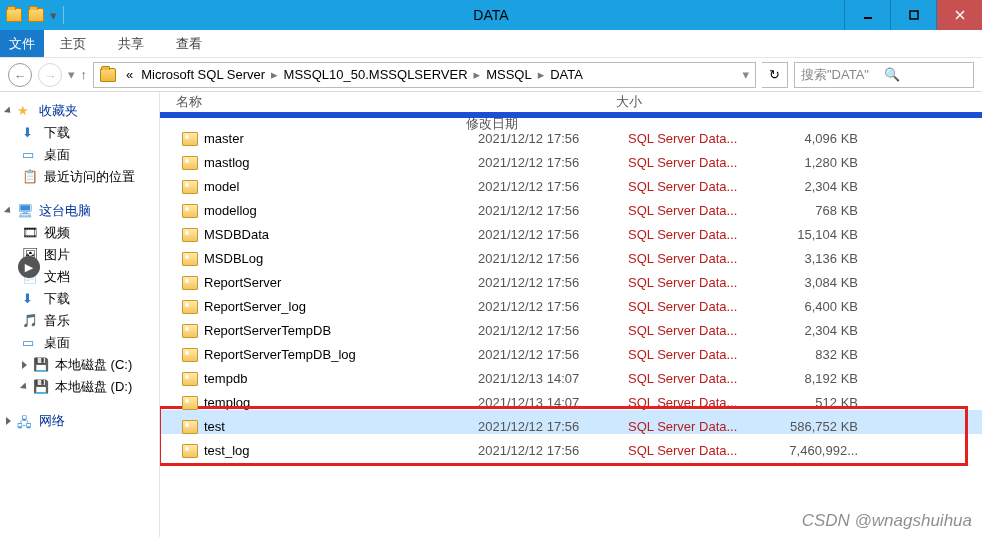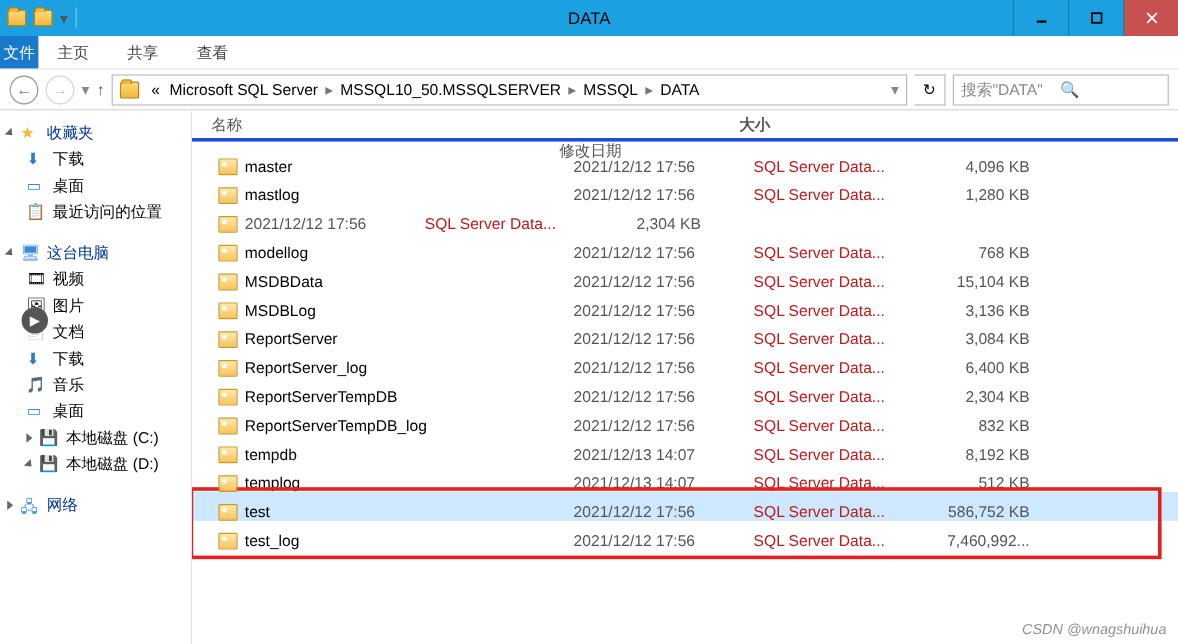--- a/index.html
+++ b/index.html
@@ -7,21 +7,21 @@
 .titlebar { height:30px; background:#1ba1e2; display:flex; align-items:center; position:relative; }
 .title-left { display:flex; align-items:center; padding-left:6px; gap:6px; }
 .folder-ico { width:16px; height:14px; background:linear-gradient(#ffd97a,#f5b73d); border:1px solid #b8860b; border-radius:2px 2px 1px 1px; position:relative; }
 .folder-ico::before { content:""; position:absolute; top:-3px; left:0; width:7px; height:3px; background:#f5b73d; border:1px solid #b8860b; border-bottom:none; border-radius:2px 2px 0 0; }
 .title-sep { width:1px; height:18px; background:#6ec5ec; }
 .title-center { position:absolute; left:50%; transform:translateX(-50%); color:#000; font-size:14px; }
 .winbtns { margin-left:auto; display:flex; height:100%; }
 .winbtn { width:46px; display:flex; align-items:center; justify-content:center; border-left:1px solid #0e7fb8; }
 .winbtn.close { background:#c75050; color:#fff; }
 .menubar { height:28px; background:#fff; border-bottom:1px solid #e5e5e5; display:flex; align-items:stretch; }
-.menu-file { width:32px; background:#1979ca; color:#fff; display:flex; align-items:center; justify-content:center; }
+.menu-file { width:44px; background:#1979ca; color:#fff; display:flex; align-items:center; justify-content:center; }
 .menu-item { padding:12px 16px; display:flex; align-items:center; color:#444; }
 .addrbar { height:34px; border-bottom:1px solid #d8d8d8; display:flex; align-items:center; padding:4px 8px; gap:6px; }
 .nav-arrow { width:24px; height:24px; border-radius:50%; border:1px solid #999; display:flex; align-items:center; justify-content:center; color:#777; }
 .breadcrumb { flex:1; height:26px; border:1px solid #bbb; display:flex; align-items:center; padding:0 6px; background:#fff; }
 .crumb { padding:0 4px; color:#000; }
 .crumb-sep { color:#777; padding:0 2px; }
 .refresh { width:26px; height:26px; display:flex; align-items:center; justify-content:center; border:1px solid #bbb; border-left:none; }
 .searchbox { width:180px; height:26px; border:1px solid #bbb; display:flex; align-items:center; padding:0 6px; color:#888; }
 .searchbox span { flex:1; }
 .content { display:flex; height:calc(100% - 92px); }
@@ -31,36 +31,36 @@
 .side-item { display:flex; align-items:center; gap:6px; padding:2px 6px 2px 22px; color:#000; }
 .tri { width:0; height:0; border-left:5px solid #666; border-top:4px solid transparent; border-bottom:4px solid transparent; }
 .tri.open { transform:rotate(45deg); }
 .ico { width:16px; height:16px; display:inline-block; }
 .ico-star { color:#f5b73d; }
 .ico-dl { color:#2a7ac5; }
 .ico-desk { color:#3a8cd6; }
 .ico-disk { color:#777; }
 .ico-net { color:#3a8cd6; }
 .main { flex:1; display:flex; flex-direction:column; }
-.colheads { height:26px; display:flex; align-items:center; border-bottom:3px solid #1d4ed8; padding-left:16px; color:#555; }
+.colheads { height:26px; display:flex; align-items:center; border-bottom:6px solid #1d4ed8; padding-left:16px; color:#555; }
 .col-name { width:290px; }
 .col-date { width:150px;margin-top:44px; }
 .col-type { width:130px; }
-.col-size { width:110px;font-weight:bold; }
+.col-size { width:110px; }
 .files { flex:1; overflow:auto; padding:4px 0 0 0; position:relative; }
 .row { display:flex; align-items:flex-end; height:24px; padding-left:22px; }
 .row.selected { background:#cde8ff; }
 .row .file-ico { width:16px; height:14px; margin-right:6px; background:linear-gradient(#ffe9a8,#f5c55d); border:1px solid #c99a2e; border-radius:1px; position:relative; }
 .row .file-ico::after { content:""; position:absolute; left:2px; top:2px; width:4px; height:4px; background:#fff; border-radius:50%; }
 .cell-name { width:274px; }
 .cell-date { width:150px; color:#555; }
 .cell-type { width:130px; color:#b91c1c; }
 .cell-size { width:100px; text-align:right; color:#555; }
 .highlight-box { position:absolute; border:3px solid #e52020; pointer-events:none; }
-.watermark { position:absolute; right:10px; bottom:6px; color:rgba(0,0,0,.45); font-size:12px; font-style:italic; }
+.watermark { position:absolute; right:10px; bottom:6px; color:rgba(0,0,0,.45); font-size:17px; font-style:italic; }
 .badge { position:absolute; left:18px; top:256px; width:22px; height:22px; border-radius:50%; background:#555; color:#fff; font-size:11px; display:flex; align-items:center; justify-content:center; }
 </style>
 </head>
 <body>
 
 <div class="titlebar">
   <div class="title-left">
     <span class="folder-ico"></span>
     <span class="folder-ico"></span>
     <span style="color:#555">▾</span>
@@ -207,20 +207,21 @@
         </div>
         <div class="row">
           <span class="file-ico"></span>
           <span class="cell-name">mastlog</span>
           <span class="cell-date">2021/12/12 17:56</span>
           <span class="cell-type">SQL Server Data...</span>
           <span class="cell-size">1,280 KB</span>
         </div>
         <div class="row">
           <span class="file-ico"></span>
+          <span class="cell-name">model</span>
           <span class="cell-date">2021/12/12 17:56</span>
           <span class="cell-type">SQL Server Data...</span>
           <span class="cell-size">2,304 KB</span>
         </div>
         <div class="row">
           <span class="file-ico"></span>
           <span class="cell-name">modellog</span>
           <span class="cell-date">2021/12/12 17:56</span>
           <span class="cell-type">SQL Server Data...</span>
           <span class="cell-size">768 KB</span>

